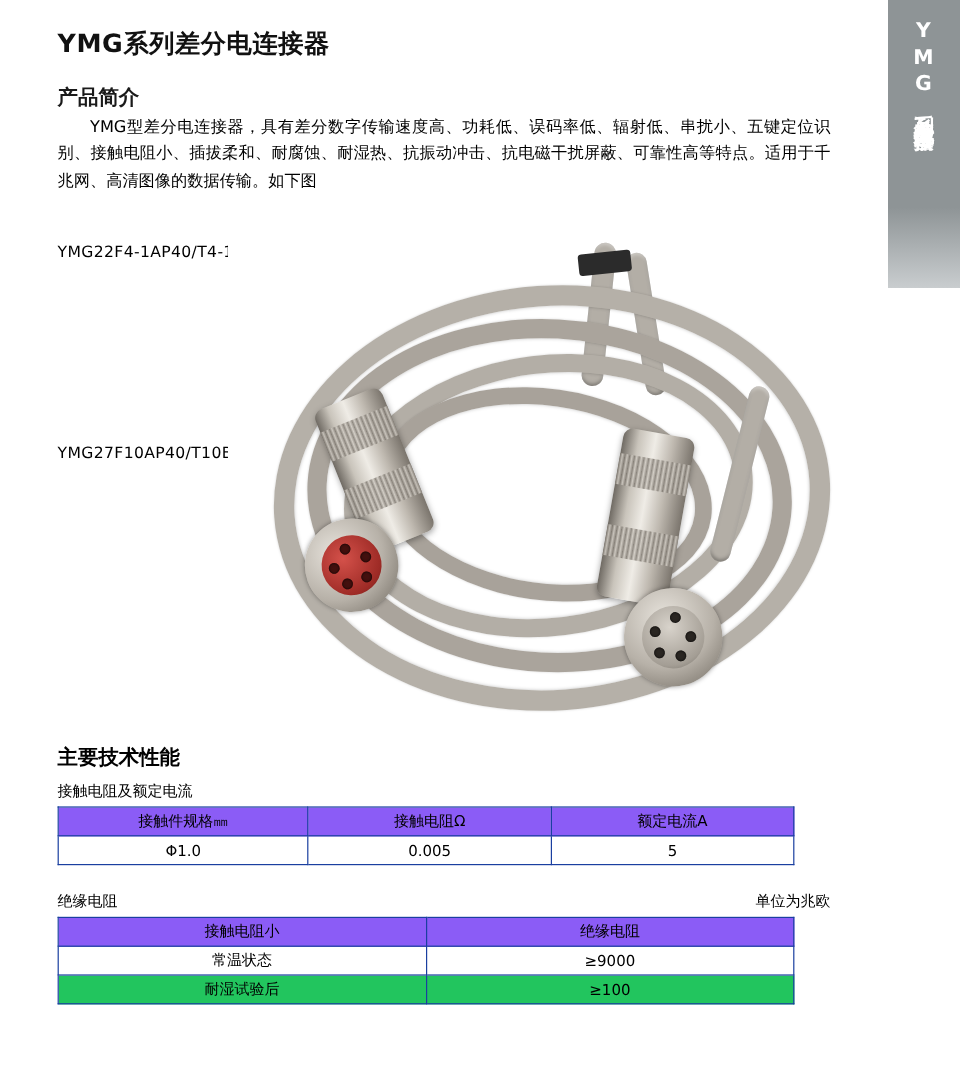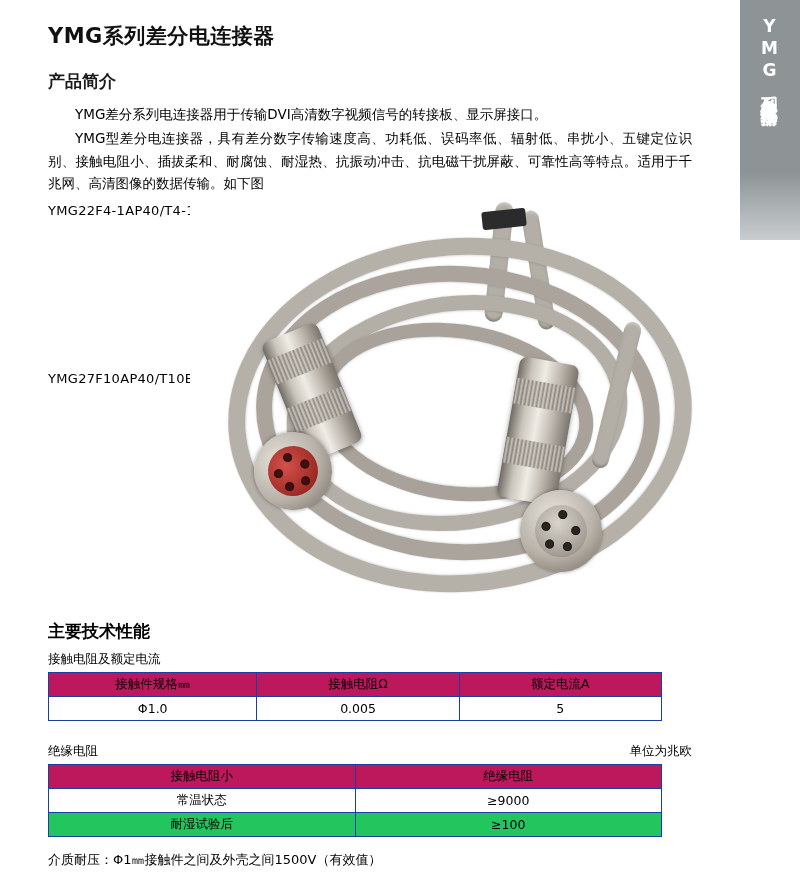--- a/index.html
+++ b/index.html
@@ -194,41 +194,40 @@
     width: 614px;
     font-size: 12.5px;
   }
   table.spec td, table.spec th {
     border: 1px solid #1a3fa0;
     text-align: center;
     height: 21px;
     padding: 1px 4px;
     font-weight: normal;
   }
-  table.spec th { background: #be185d; margin-top: 24px; }
+  table.spec th { background: #8b5cf6; margin-top: 24px; }
   table.spec tr.shaded td { background: #22c55e; }
   .footnote {
     margin: 14px 48px 0 48px;
     font-size: 13px;
   }
 </style>
 </head>
 <body>
 
 <div class="side-tab">
   <div class="side-tab-text">YMG系列差分电连接器</div>
 </div>
 
 <div class="page">
 
   <h1 class="doc-title">YMG系列差分电连接器</h1>
 
   <h2 class="section-title">产品简介</h2>
 
-  <p class="para">YMG差分系列电连接器用于传输DVI高清数字视频信号的转接板、显示屏接口。</p>
   <p class="para tight">YMG型差分电连接器，具有差分数字传输速度高、功耗低、误码率低、辐射低、串扰小、五键定位识别、接触电阻小、插拔柔和、耐腐蚀、耐湿热、抗振动冲击、抗电磁干扰屏蔽、可靠性高等特点。适用于千兆网、高清图像的数据传输。如下图</p>
 
   <div class="model-label" style="top:203px;">YMG22F4-1AP40/T4-1BP40</div>
   <div class="model-label" style="top:371px;">YMG27F10AP40/T10BP40</div>
 
   <div class="photo-wrap">
     <div class="photo-bg"></div>
 
     <div class="cable-straight cs1"></div>
     <div class="cable-straight cs2"></div>
@@ -312,14 +311,13 @@
         <td>常温状态</td>
         <td>≥9000</td>
       </tr>
       <tr class="shaded">
         <td>耐湿试验后</td>
         <td>≥100</td>
       </tr>
     </tbody>
   </table>
 
-  <div class="footnote">介质耐压：Φ1㎜接触件之间及外壳之间1500V（有效值）</div>
 </div>
 
 </body></html>

